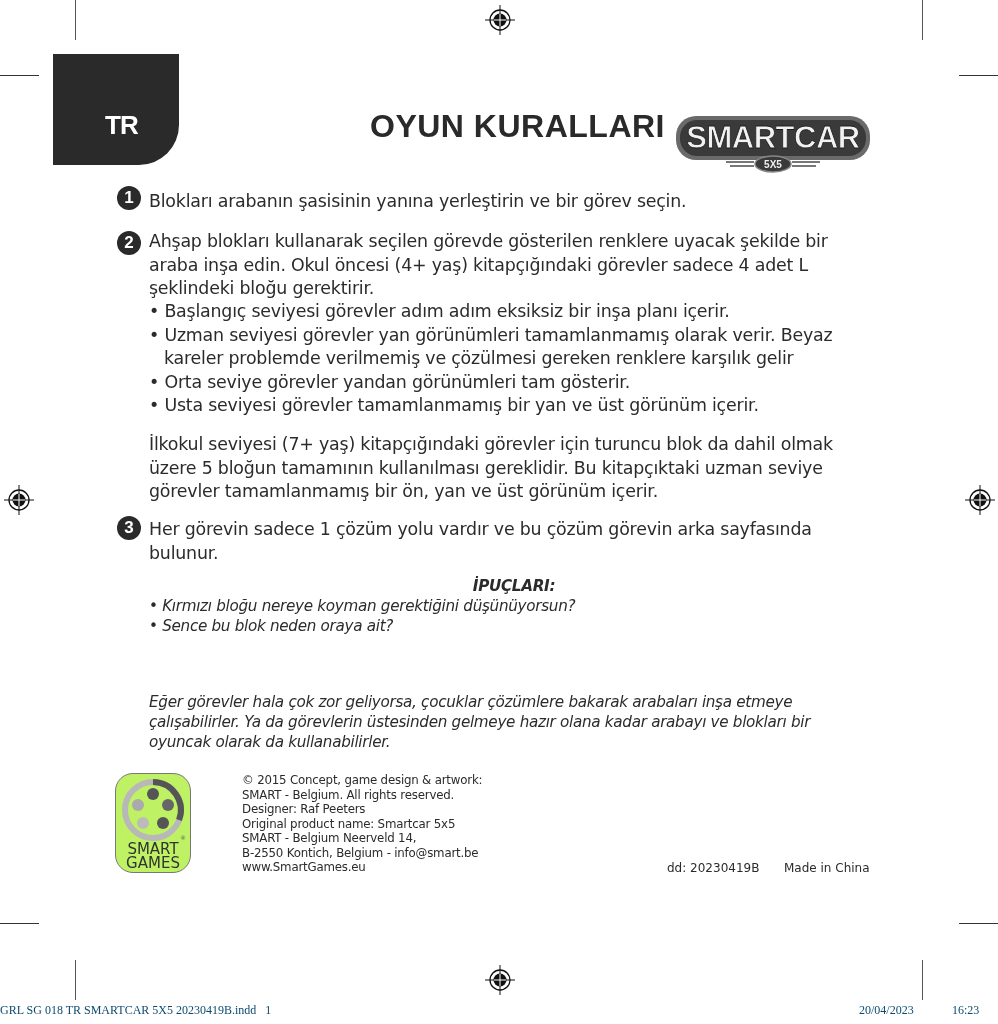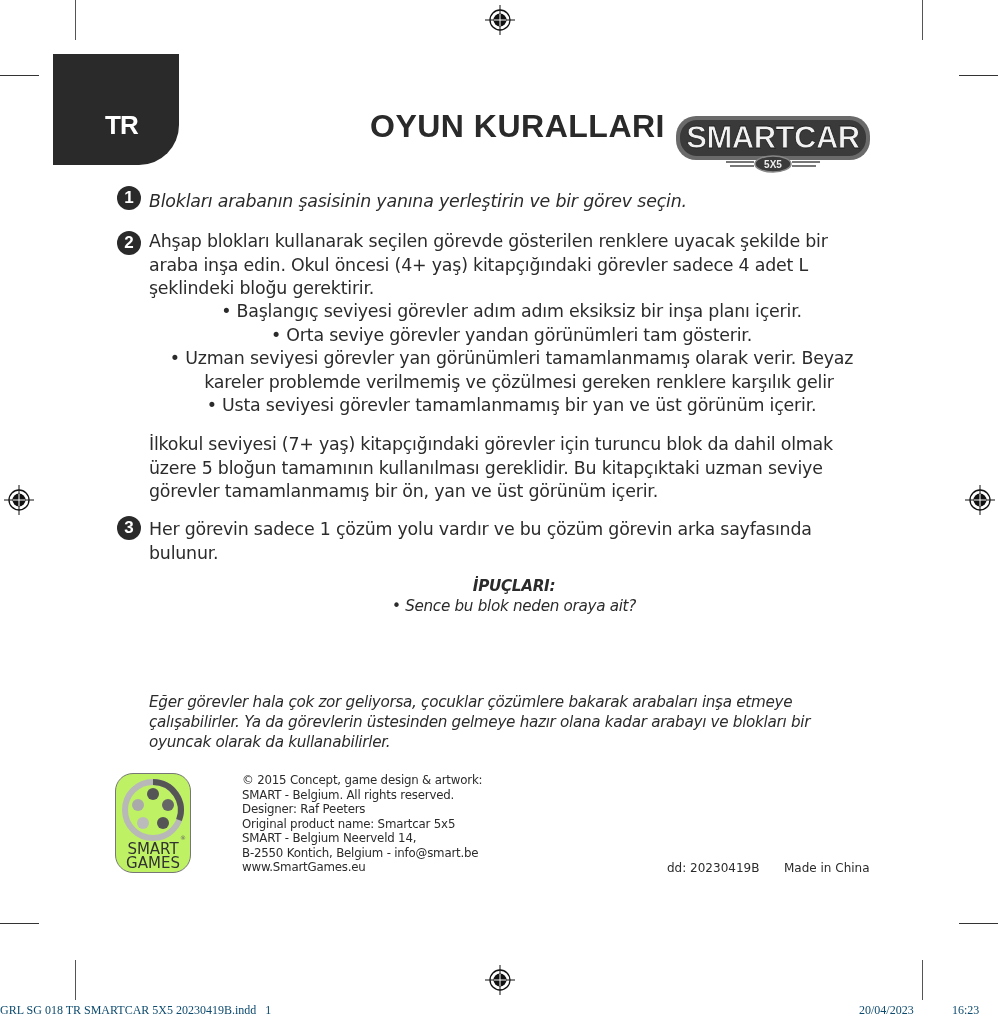--- a/index.html
+++ b/index.html
@@ -31,21 +31,21 @@
     .step-num {
       position:absolute; width:24px; height:24px; border-radius:50%;
       background:#2a2a2a; color:#fff; font-family:"Liberation Sans", sans-serif;
       font-weight:bold; font-size:17px; line-height:24px; text-align:center;
     }
     .para {
       position:absolute; left:149px; font-family:"DejaVu Sans", sans-serif;
       font-size:17.4px; line-height:23.5px; color:#2b2b2b; letter-spacing:-0.2px;
     }
     .bl { margin:0; padding:0; list-style:none; }
-    .bl li { padding-left:15px; text-indent:-15px;text-align:center; }
+    .bl li { padding-left:15px; text-indent:-15px; }
     .bl li::before { content:"• "; }
     .tips {
       position:absolute; left:149px; font-family:"DejaVu Sans", sans-serif; font-style:italic;
       font-size:15.2px; line-height:20.2px; color:#2b2b2b; letter-spacing:-0.3px;
     }
     .tips-h { font-weight:bold;text-align:center; }
     .smart-logo {
       position:absolute; left:115px; top:773px; width:74px; height:98px;
       border:1.5px solid #777; border-radius:18px; background:#bef264;
     }
@@ -118,38 +118,39 @@
   <text x="99" y="36" text-anchor="middle" font-family="Liberation Sans, sans-serif" font-weight="bold" font-size="31" fill="#f2f2f2" stroke="#1e1e1e" stroke-width="0.8" letter-spacing="-0.5">SMARTCAR</text>
   <line x1="52" y1="50" x2="80" y2="50" stroke="#777" stroke-width="2"></line>
   <line x1="56" y1="54" x2="80" y2="54" stroke="#777" stroke-width="2"></line>
   <line x1="118" y1="50" x2="146" y2="50" stroke="#777" stroke-width="2"></line>
   <line x1="118" y1="54" x2="142" y2="54" stroke="#777" stroke-width="2"></line>
   <ellipse cx="99" cy="52" rx="18" ry="8" fill="#3a3a3a" stroke="#888" stroke-width="1.5"></ellipse>
   <text x="99" y="56" text-anchor="middle" font-family="Liberation Sans, sans-serif" font-weight="bold" font-size="10" fill="#eee">5X5</text>
 </svg>
 
 <div class="step-num" style="left:117px;top:186px;">1</div>
-<div class="para" style="top:190px;width:730px;font-style:italic;">Blokları arabanın şasisinin yanına yerleştirin ve bir görev seçin.</div>
+<div class="para" style="top:190px;width:730px;">Blokları arabanın şasisinin yanına yerleştirin ve bir görev seçin.</div>
 
 <div class="step-num" style="left:117px;top:231px;">2</div>
 <div class="para" style="top:230px;width:725px;">Ahşap blokları kullanarak seçilen görevde gösterilen renklere uyacak şekilde bir araba inşa edin. Okul öncesi (4+ yaş) kitapçığındaki görevler sadece 4 adet L şeklindeki bloğu gerektirir.</div>
 <ul class="para bl" style="top:300px;width:725px;">
   <li>Başlangıç seviyesi görevler adım adım eksiksiz bir inşa planı içerir.</li>
+  <li>Uzman seviyesi görevler yan görünümleri tamamlanmamış olarak verir. Beyaz kareler problemde verilmemiş ve çözülmesi gereken renklere karşılık gelir</li>
   <li>Orta seviye görevler yandan görünümleri tam gösterir.</li>
-  <li>Uzman seviyesi görevler yan görünümleri tamamlanmamış olarak verir. Beyaz kareler problemde verilmemiş ve çözülmesi gereken renklere karşılık gelir</li>
   <li>Usta seviyesi görevler tamamlanmamış bir yan ve üst görünüm içerir.</li>
 </ul>
 <div class="para" style="top:433px;width:725px;">İlkokul seviyesi (7+ yaş) kitapçığındaki görevler için turuncu blok da dahil olmak üzere 5 bloğun tamamının kullanılması gereklidir. Bu kitapçıktaki uzman seviye görevler tamamlanmamış bir ön, yan ve üst görünüm içerir.</div>
 
 <div class="step-num" style="left:117px;top:516px;">3</div>
 <div class="para" style="top:518px;width:715px;">Her görevin sadece 1 çözüm yolu vardır ve bu çözüm görevin arka sayfasında bulunur.</div>
 
 <div class="tips" style="top:576px;width:730px;">
   <div class="tips-h">İPUÇLARI:</div>
   <ul class="bl">
+    <li>Kırmızı bloğu nereye koyman gerektiğini düşünüyorsun?</li>
     <li>Sence bu blok neden oraya ait?</li>
   </ul>
 </div>
 <div class="tips" style="top:692px;width:720px;">Eğer görevler hala çok zor geliyorsa, çocuklar çözümlere bakarak arabaları inşa etmeye çalışabilirler. Ya da görevlerin üstesinden gelmeye hazır olana kadar arabayı ve blokları bir oyuncak olarak da kullanabilirler.</div>
 
 <div class="smart-logo">
   <svg width="74" height="98" viewBox="0 0 74 98">
     <circle cx="37" cy="36" r="28" fill="none" stroke="#b8b8b8" stroke-width="6"></circle>
     <path d="M37 8 A28 28 0 0 1 63 46" fill="none" stroke="#555" stroke-width="6"></path>
     <circle cx="37" cy="20" r="6" fill="#555"></circle>

